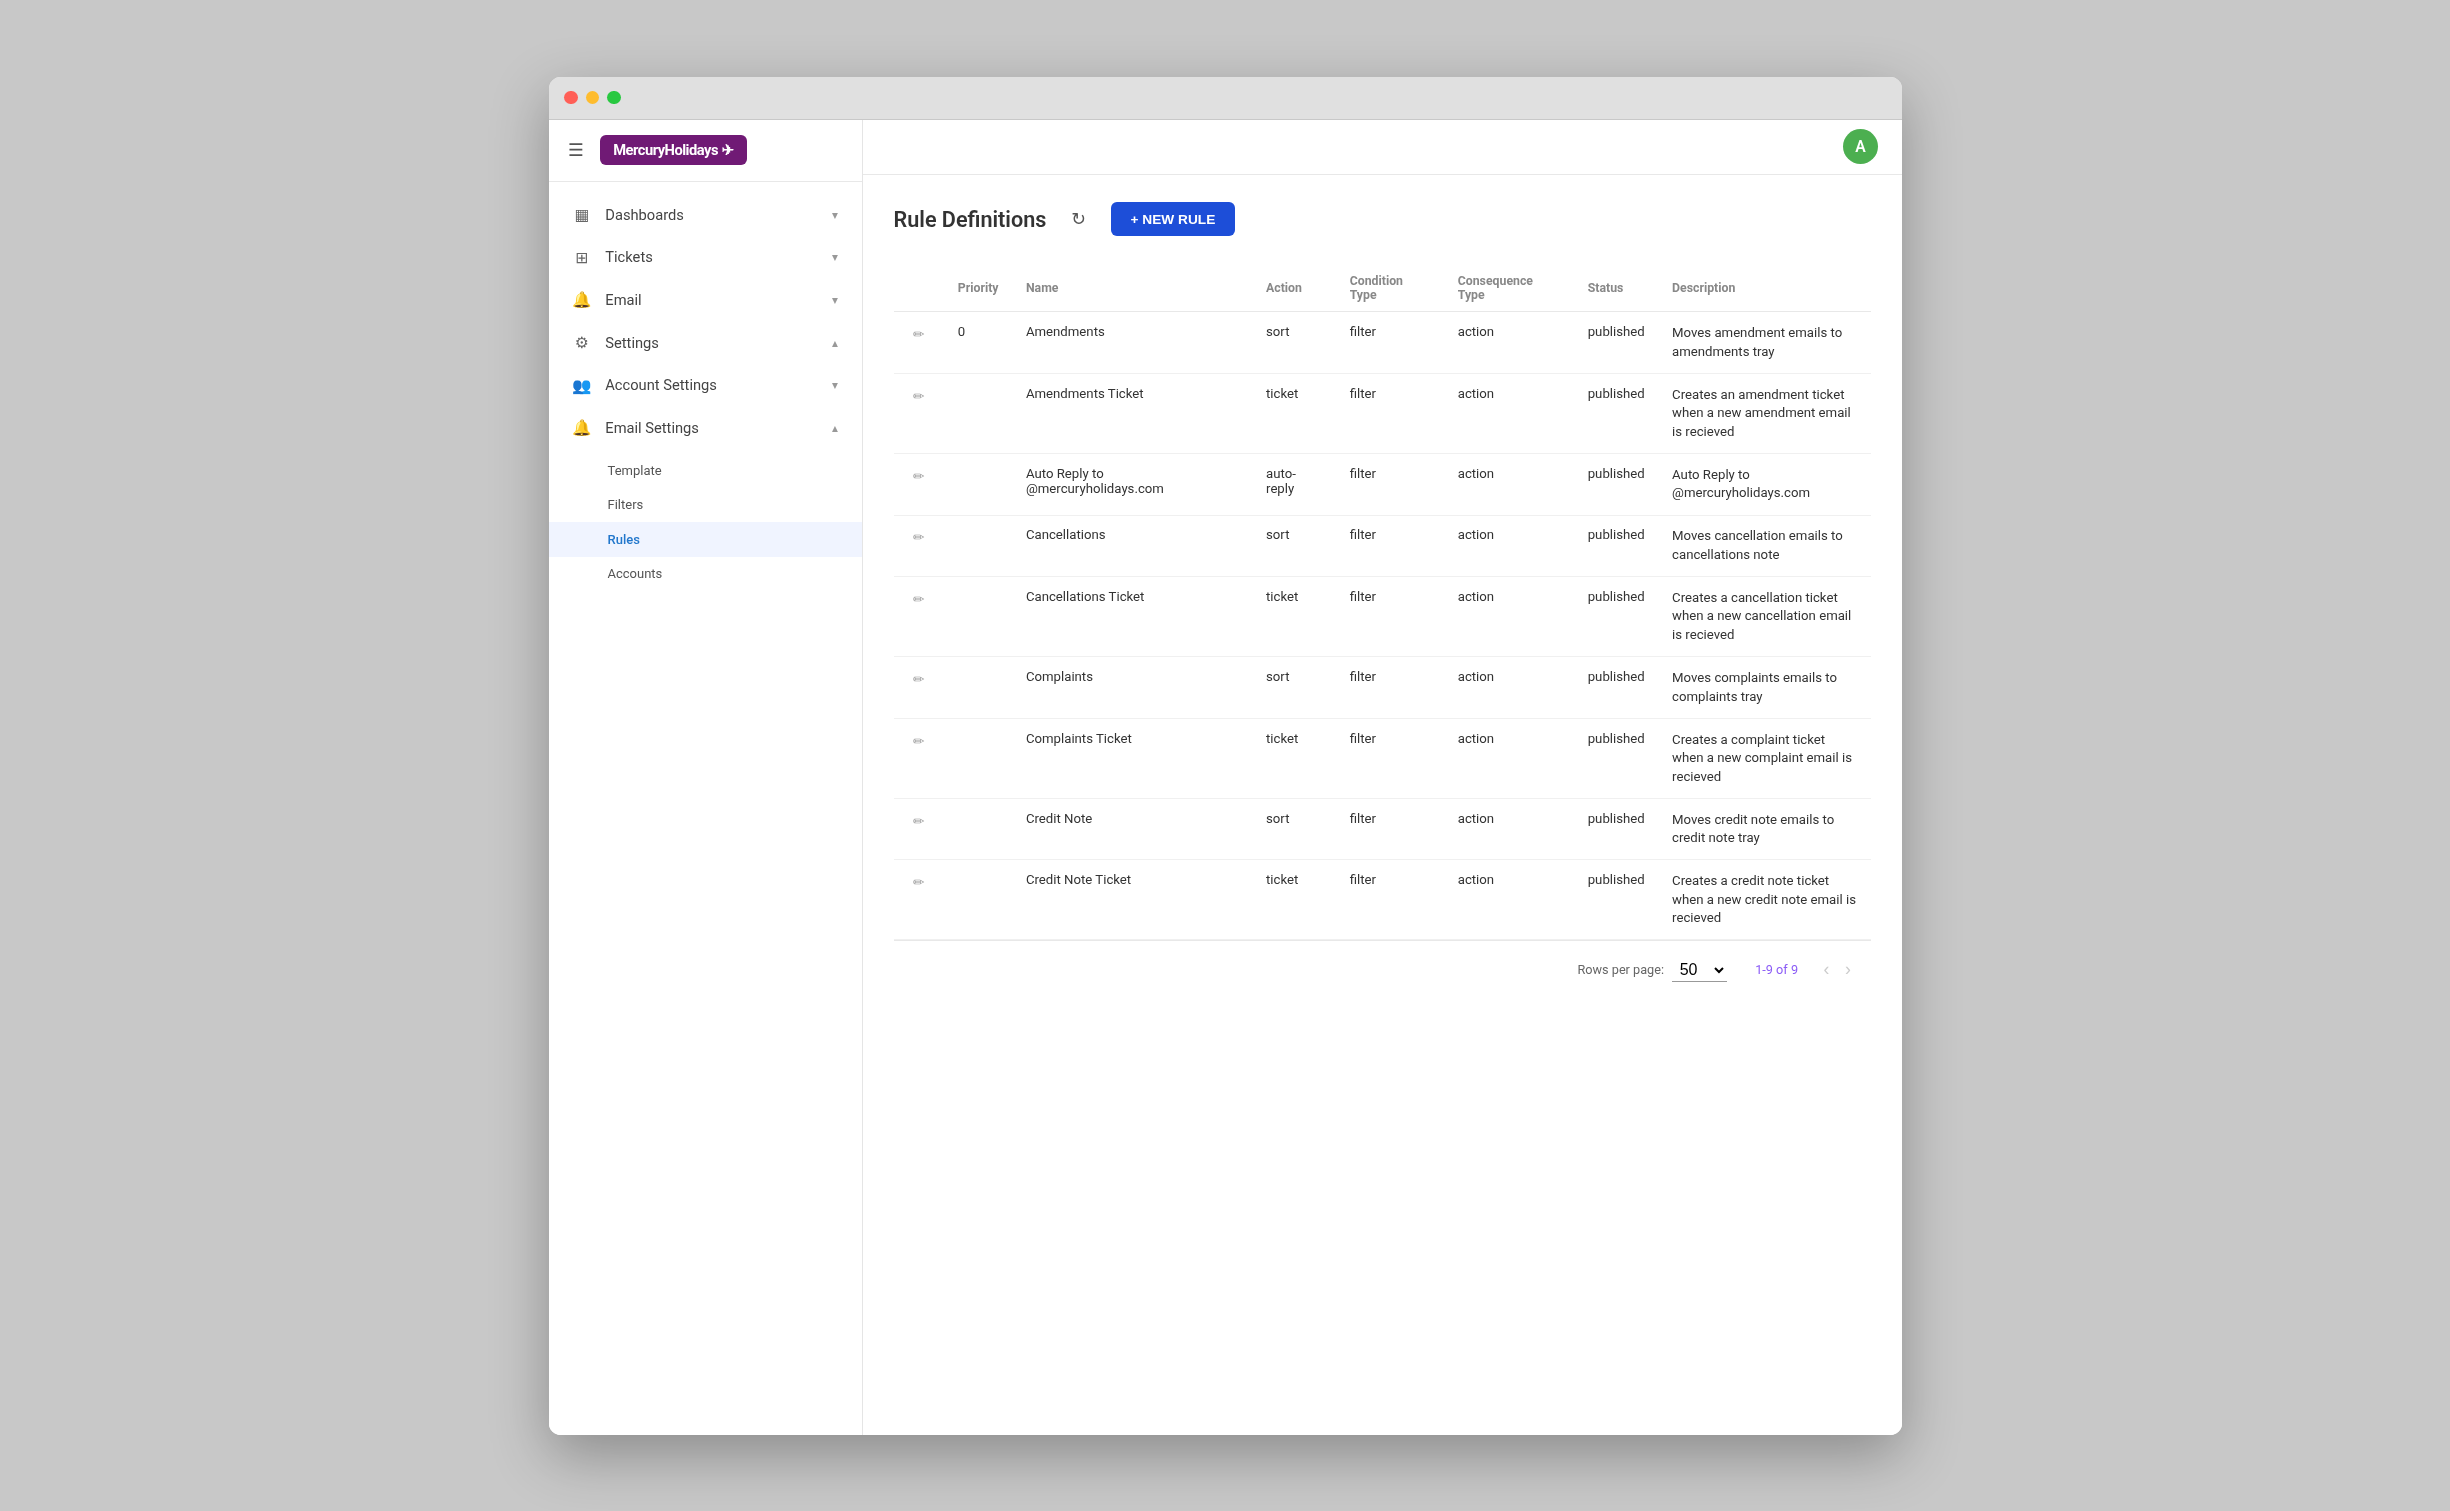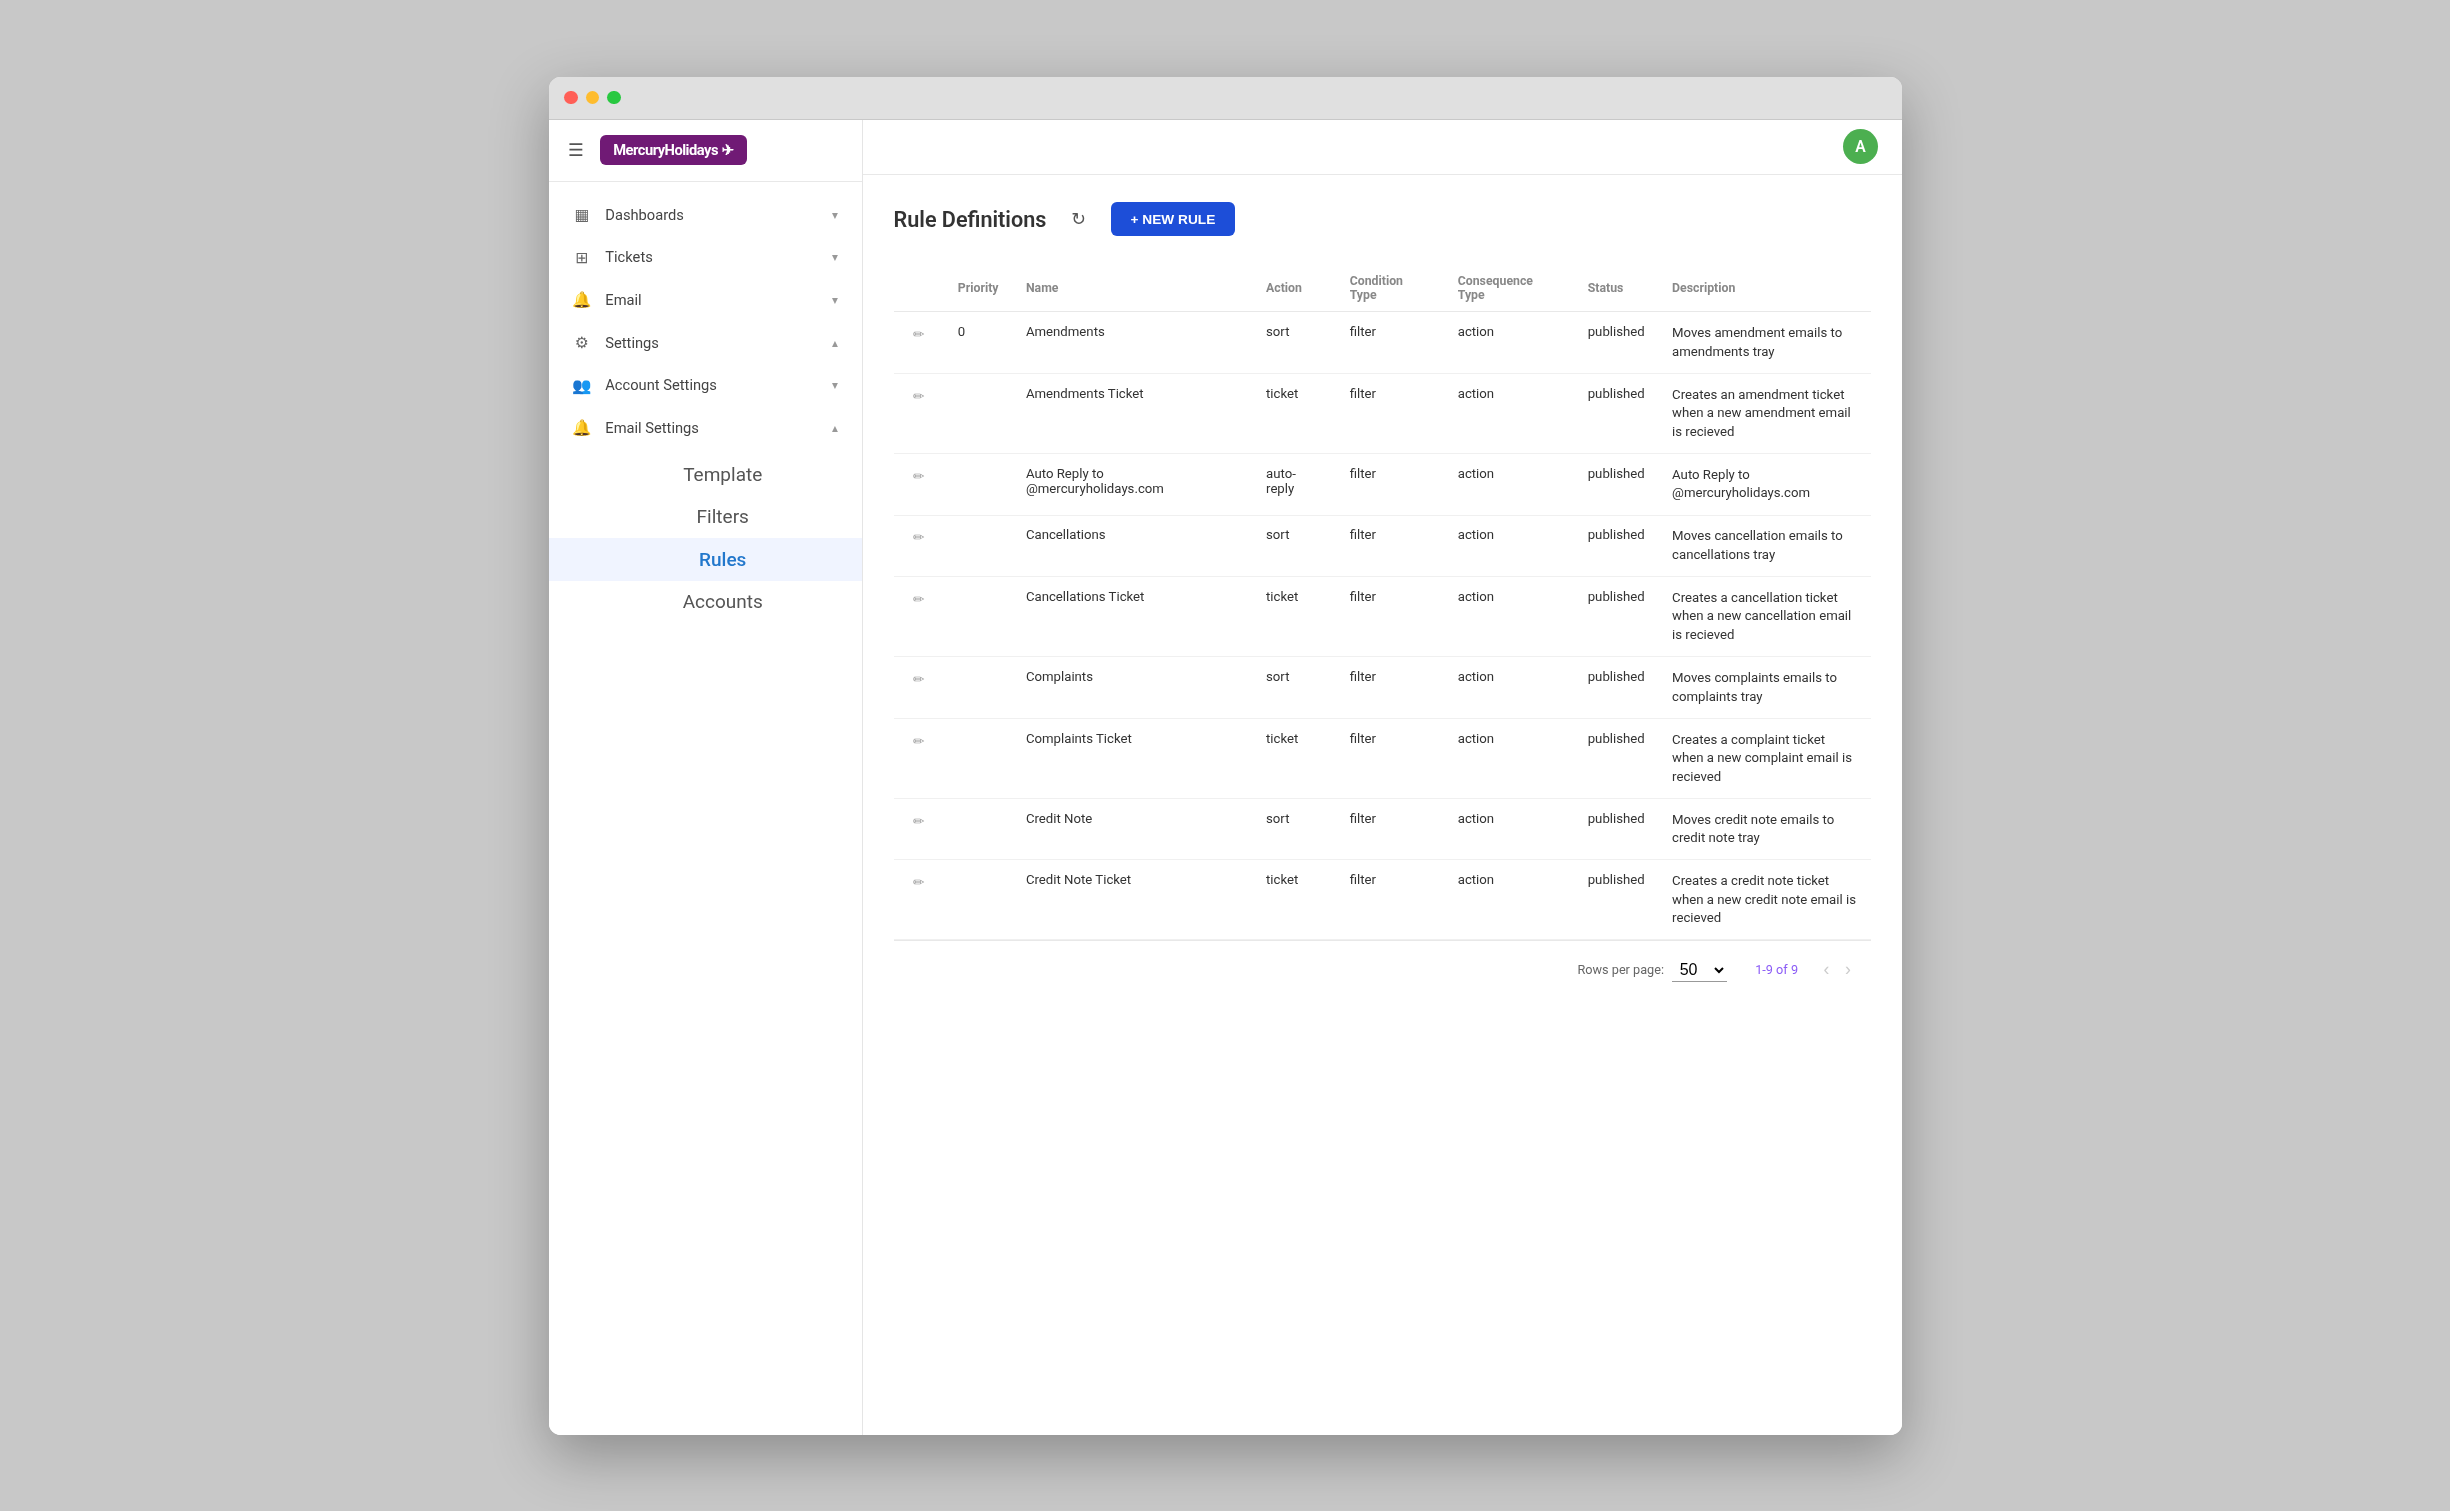--- a/index.html
+++ b/index.html
@@ -98,25 +98,25 @@
       color: #666;
     }
     .nav-label { flex: 1; }
     .nav-chevron { font-size: 11.8px; color: #999; }
     .sub-nav {
       padding: 3.9px 0;
     }
     .sub-nav-item {
       display: flex;
       align-items: center;
-      justify-content: center;
+      justify-content: flex-start;
       padding: 9.8px 23.5px 9.8px 59px;
       cursor: pointer;
       color: #555;
-      font-size: 19px;
+      font-size: 13px;
     }
     .sub-nav-item.active {
       background: #f0f4ff;
       color: #2277cc;
       font-weight: 500;
     }
     .main-content {
       flex: 1;
       display: flex;
       flex-direction: column;
@@ -403,21 +403,21 @@
               <tr>
       <td>
         <button class="edit-icon-btn">✏</button>
       </td>
       <td></td>
       <td>Cancellations</td>
       <td>sort</td>
       <td>filter</td>
       <td>action</td>
       <td>published</td>
-      <td class="desc-cell">Moves cancellation emails to cancellations tray</td>
+      <td class="desc-cell">Moves cancellation emails to cancellations note</td>
     </tr>
               <tr>
       <td>
         <button class="edit-icon-btn">✏</button>
       </td>
       <td></td>
       <td>Cancellations Ticket</td>
       <td>ticket</td>
       <td>filter</td>
       <td>action</td>

